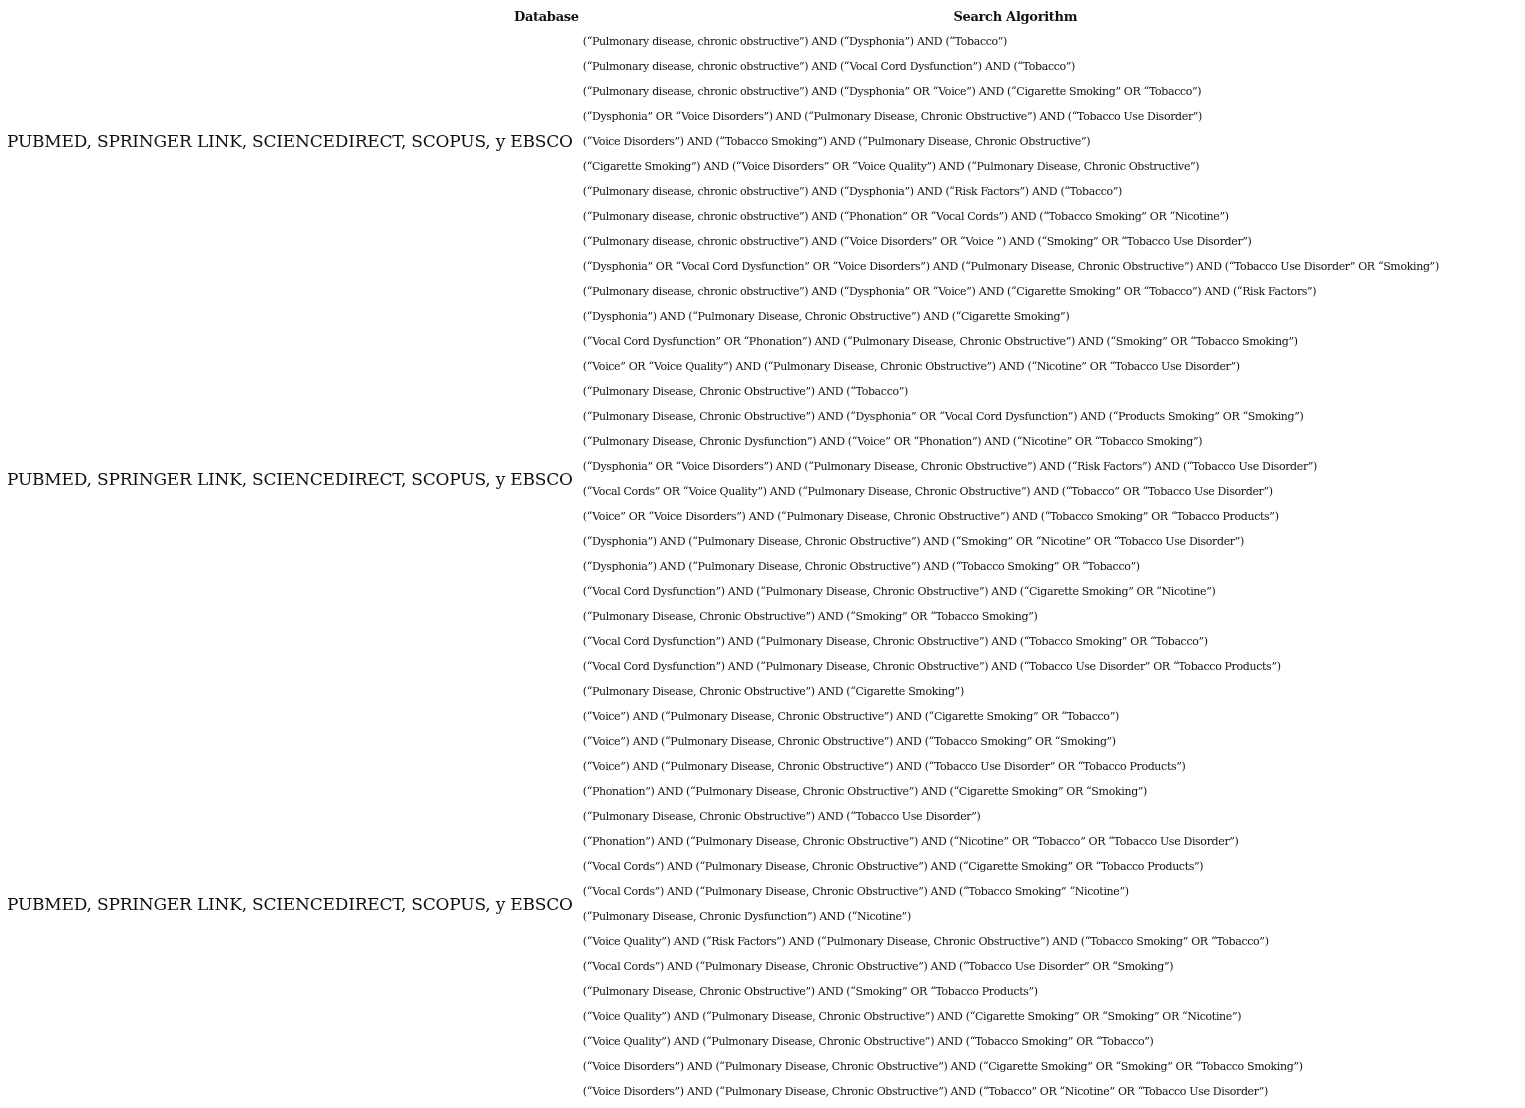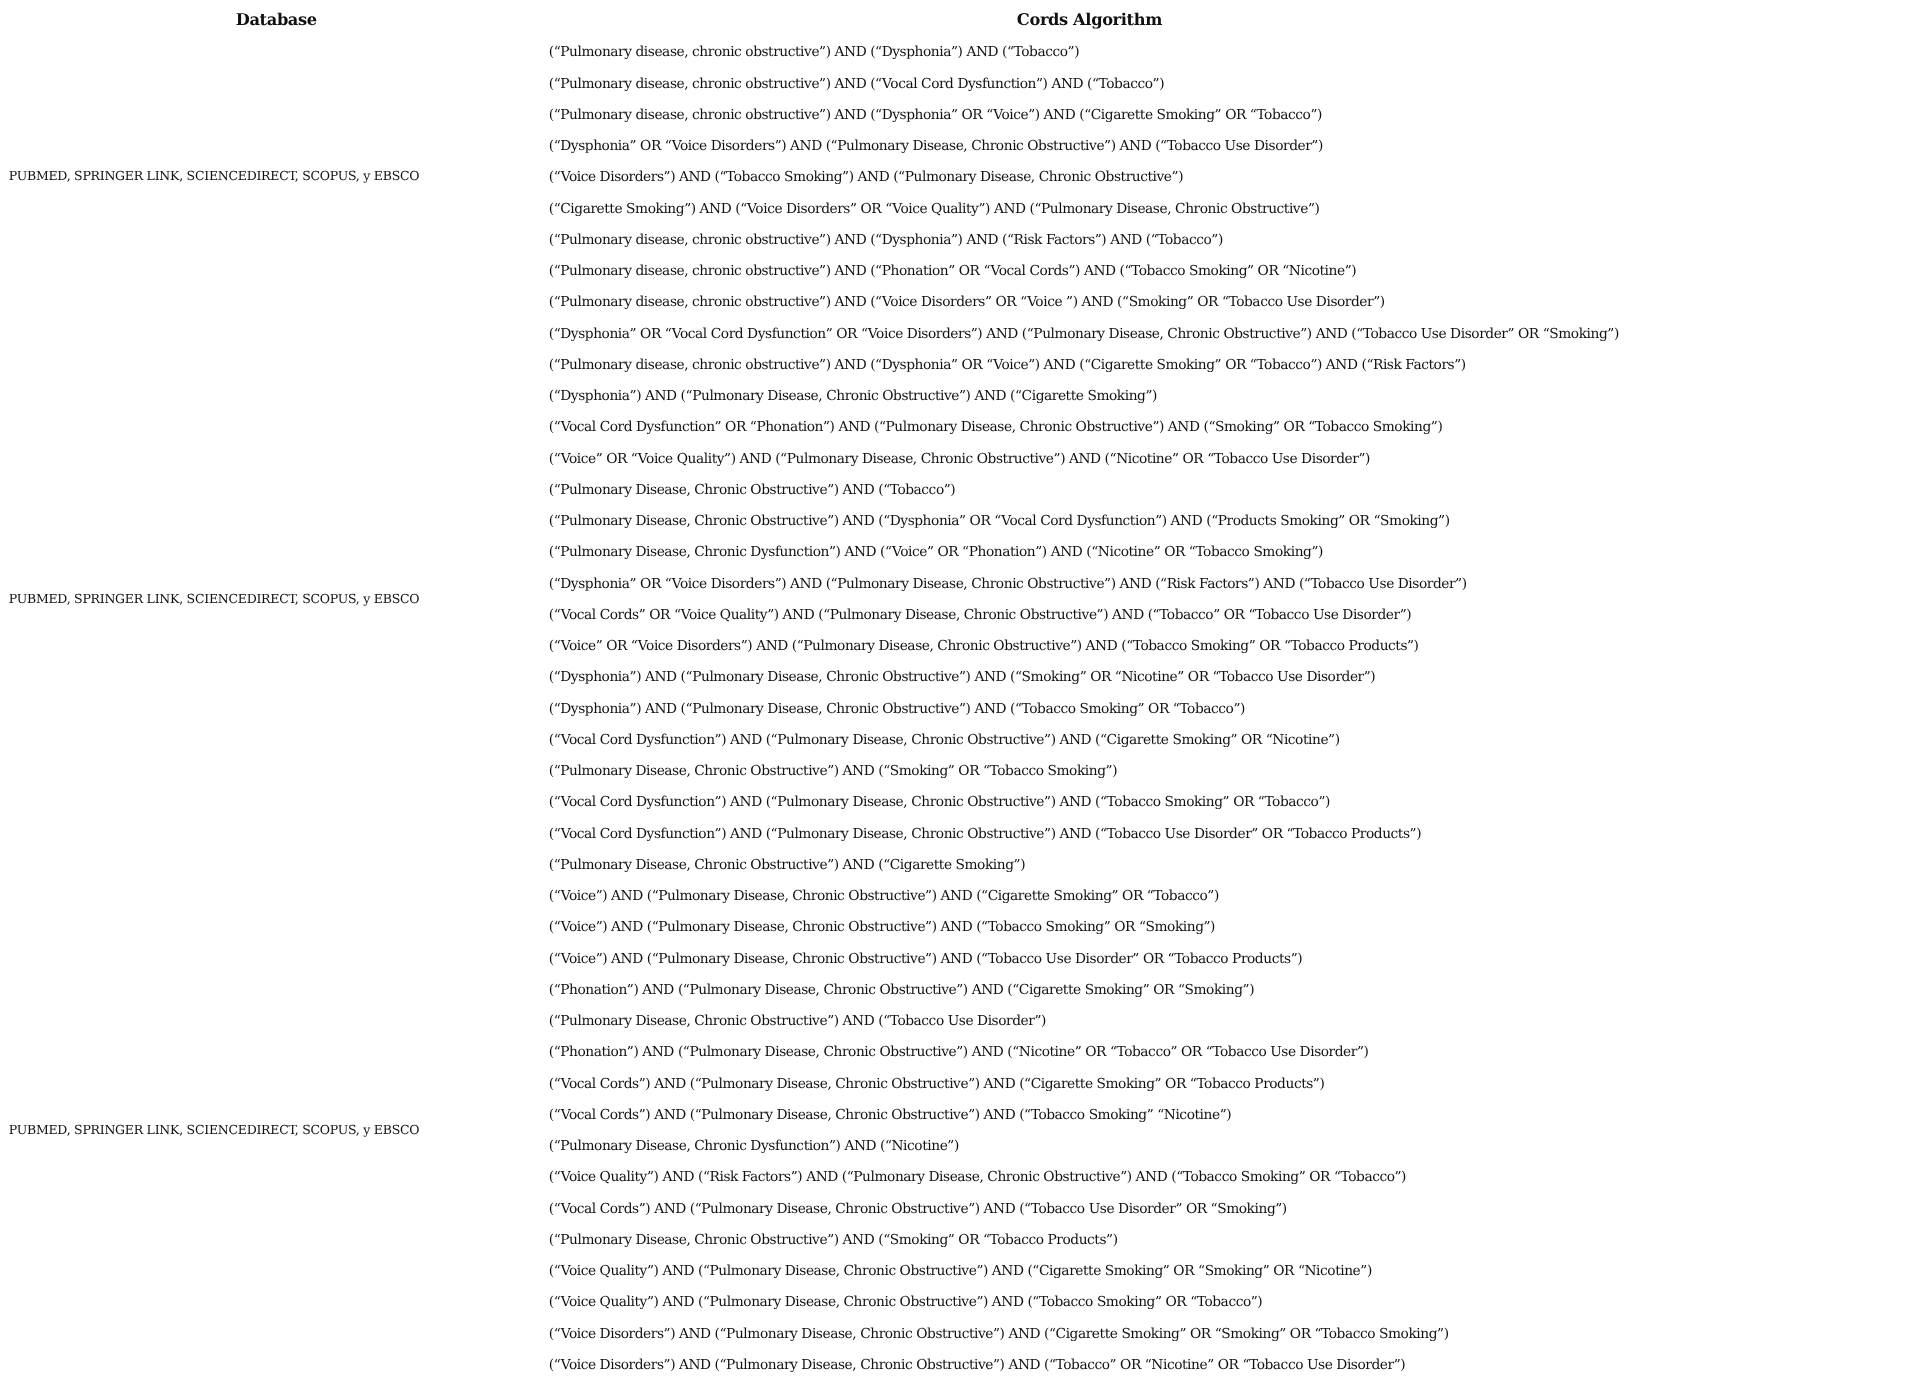--- a/index.html
+++ b/index.html
@@ -23,51 +23,52 @@
     }
     th {
       font-weight: bold;
       font-size: 13px;
       letter-spacing: -0.3px;
       height: 25px;
       padding: 0 0 0 7px;
       vertical-align: middle;
       white-space: nowrap;
     }
-    th.col-db { text-align: center; width: 428px; }
+    th.col-db { text-align: right; width: 428px; }
     th.col-algo { text-align: center; }
     td {
       font-size: 11px;
       letter-spacing: -0.35px;
       height: 25px;
       line-height: 25px;
       padding: 0;
       white-space: nowrap;
       vertical-align: middle;
     }
     td.db-cell {
       padding-left: 7px;
       padding-right: 6px;
-      font-size: 10px;
+      font-size: 17px;
       letter-spacing: -0.2px;
       vertical-align: middle;
+      text-align: right;
     }
     td.algo-cell {
       padding-left: 4px;
       padding-right: 6px;
     }
   </style>
 </head>
 <body>
 
 <table class="search-table">
   <thead>
     <tr>
       <th class="col-db">Database</th>
-      <th class="col-algo">Cords Algorithm</th>
+      <th class="col-algo">Search Algorithm</th>
     </tr>
   </thead>
   <tbody id="table-body">
       <tr>
         <td class="db-cell" rowspan="9">PUBMED, SPRINGER LINK, SCIENCEDIRECT, SCOPUS, y EBSCO</td>
         <td class="algo-cell">(“Pulmonary disease, chronic obstructive”) AND (“Dysphonia”) AND (“Tobacco”)</td>
       </tr>
       <tr>
         <td class="algo-cell">(“Pulmonary disease, chronic obstructive”) AND (“Vocal Cord Dysfunction”) AND (“Tobacco”)</td>
       </tr>

